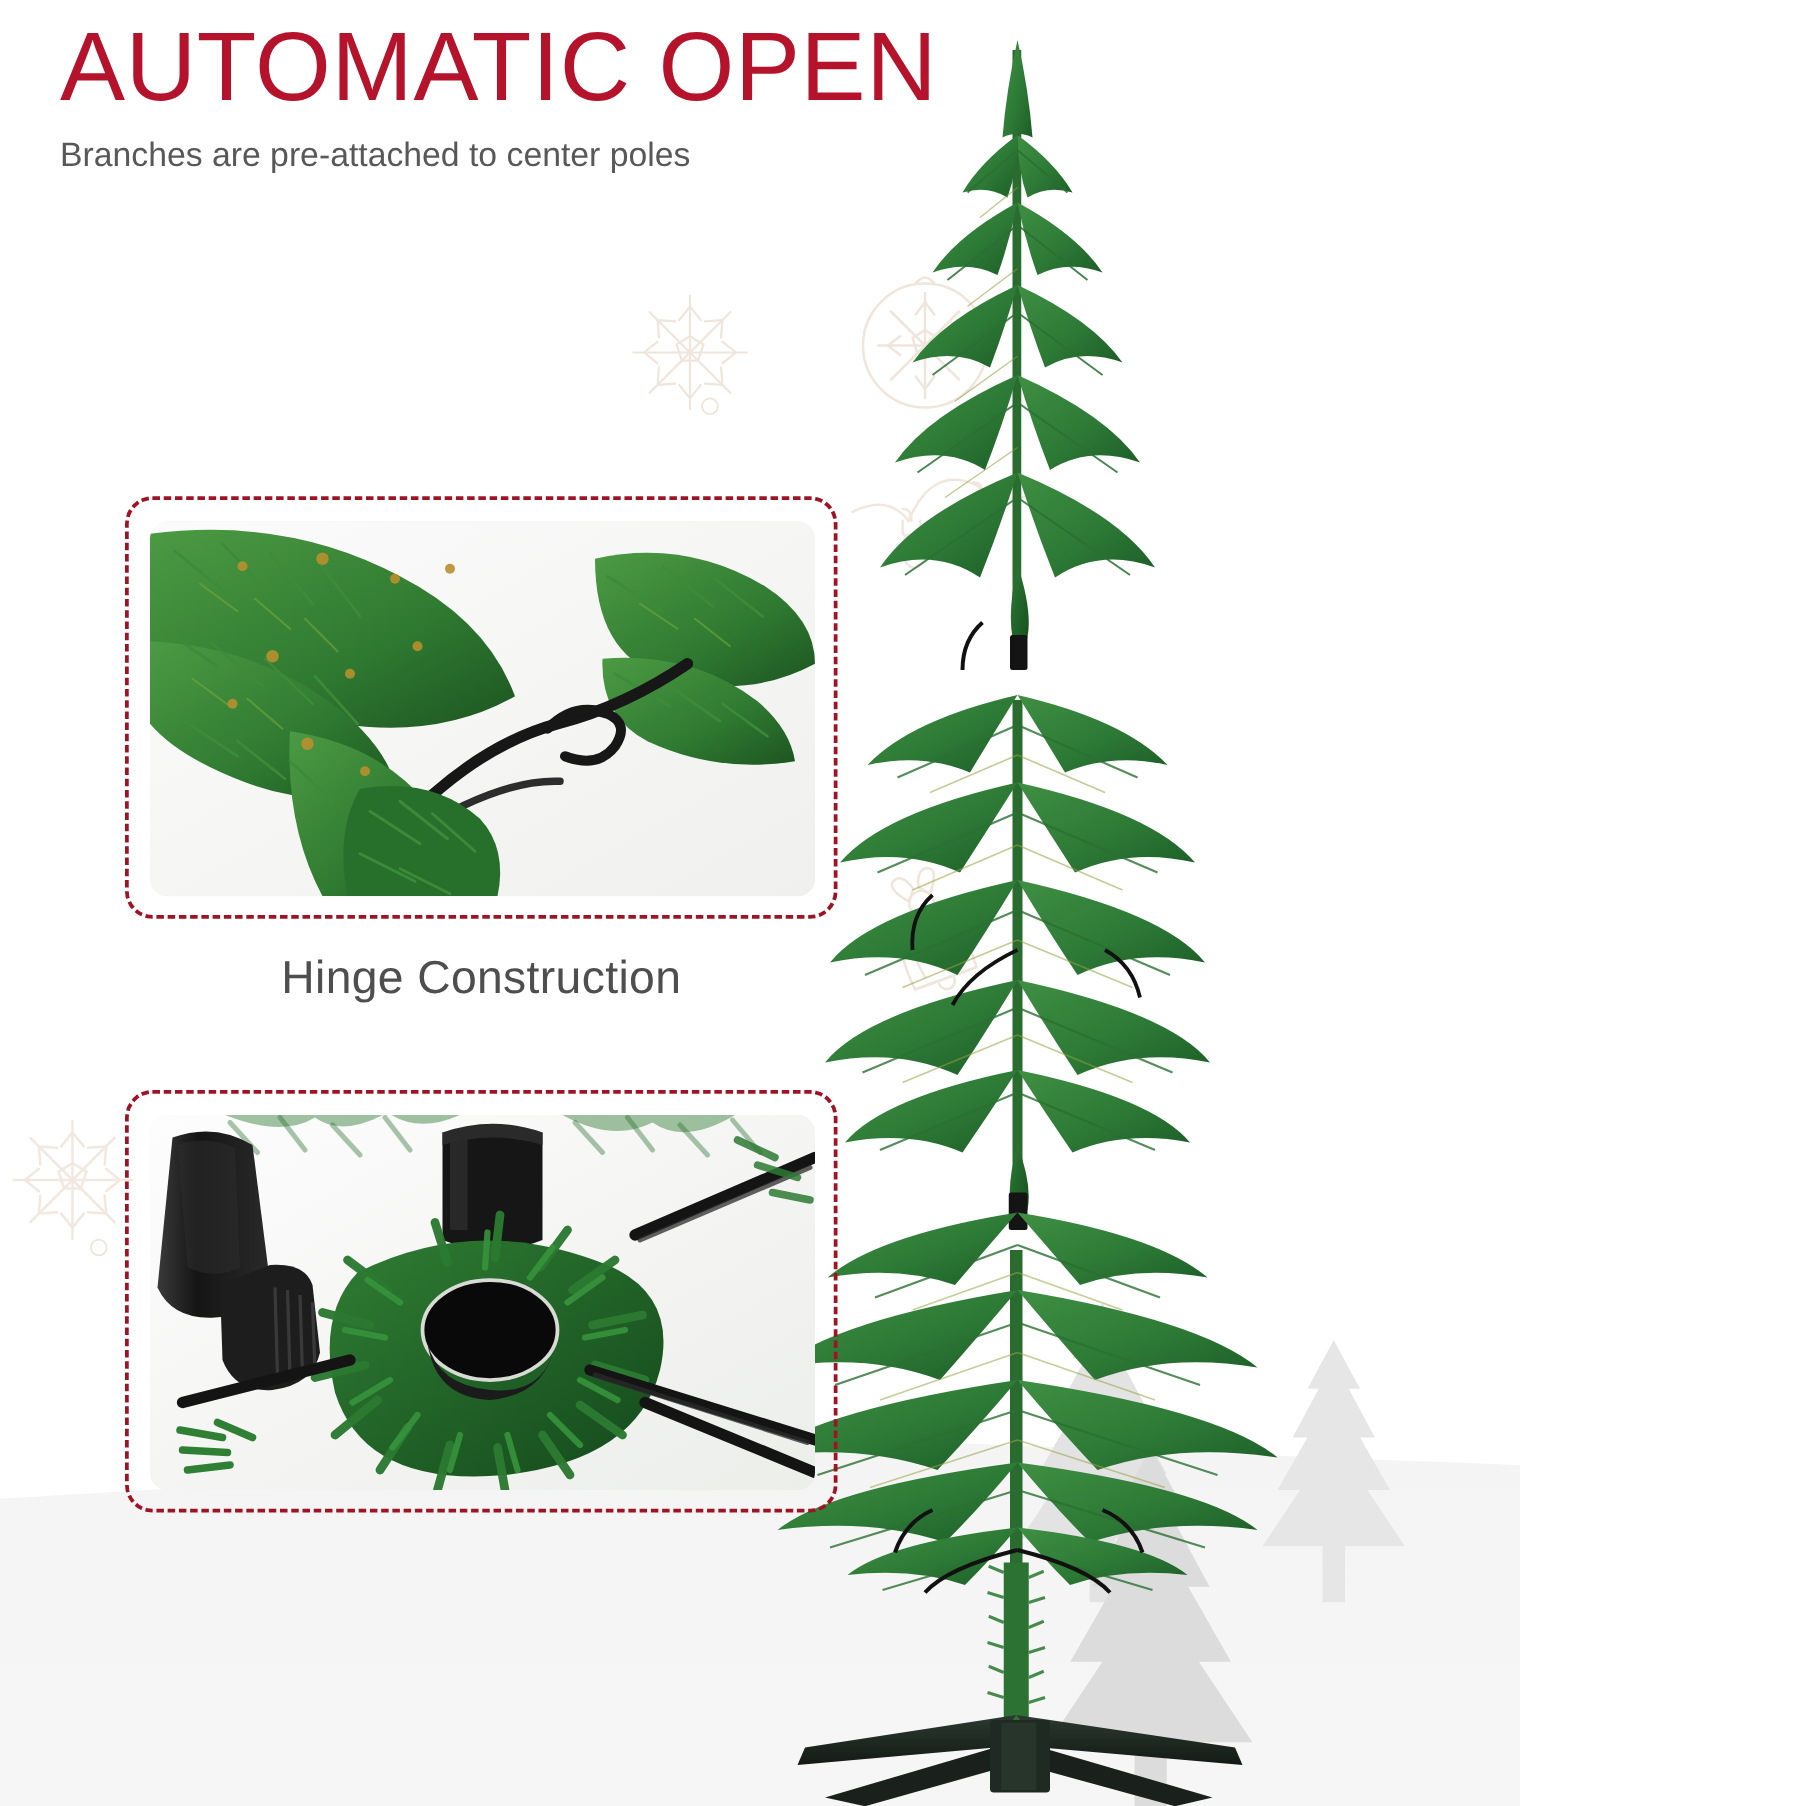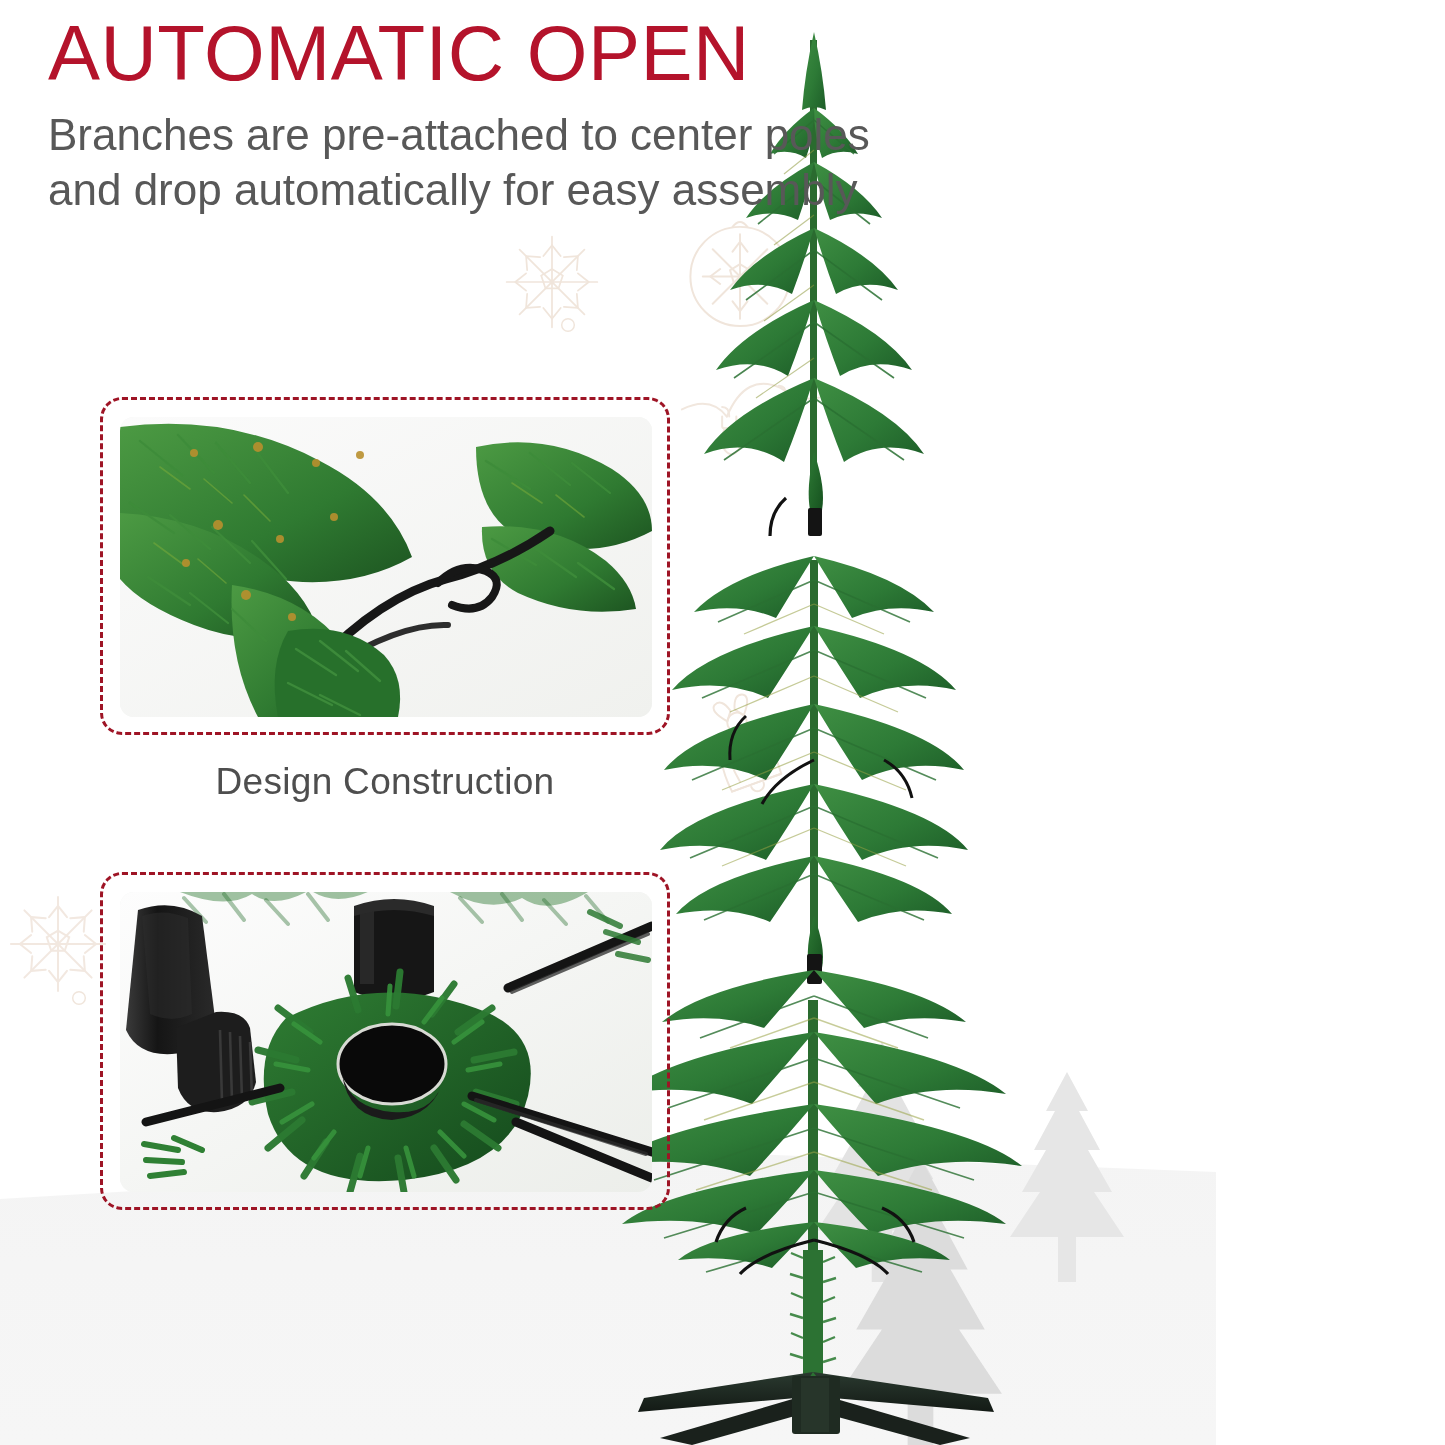--- a/index.html
+++ b/index.html
@@ -44,21 +44,21 @@
     font-size:78px;
     line-height:0.95;
     font-weight:400;
     letter-spacing:0.5px;
     color:#B4132B;
     white-space:nowrap;
     font-family:"Liberation Sans", sans-serif;
   }
   .subhead {
     margin-top:18px;
-    font-size:44px;
+    font-size:27px;
     line-height:1.24;
     font-weight:300;
     color:#585858;
     max-width:900px;
     font-family:"Liberation Sans", sans-serif;
   }
 
   
   .panel {
     position:absolute;
@@ -368,21 +368,20 @@
         <rect x="196" y="1376" width="48" height="58" rx="3" fill="#1f2b22"></rect>
         <rect x="205" y="1378" width="28" height="54" fill="#27352a"></rect>
       </g>
     </svg>
   </div>
 
   <div class="headline-block">
     <div class="headline">AUTOMATIC OPEN</div>
     <div class="subhead">
       <div>Branches are pre-attached to center poles</div>
-      <div>and drop automatically for easy assembly</div>
     </div>
   </div>
 
   <div class="panel panel-1">
     <div class="panel-frame">
       <div class="panel-photo">
         <svg width="532" height="300" viewBox="0 0 532 300">
           <defs>
             <linearGradient id="p1bg" x1="0" y1="0" x2="1" y2="1">
               <stop offset="0%" stop-color="#fbfbfb"></stop>
@@ -442,21 +441,21 @@
           <g fill="#27702b">
             <path d="M168 214 q58 -10 96 24 q22 24 14 62 l-120 0 q-10 -52 10 -86 z"></path>
           </g>
           <g stroke="#3f8d3c" stroke-width="2.4" opacity="0.9" stroke-linecap="round">
             <path d="M176 232 l40 26 M200 224 l38 30 M226 234 l34 30
                      M168 266 l44 22 M200 278 l40 20"></path>
           </g>
         </svg>
       </div>
     </div>
-    <div class="panel-caption">Design Construction</div>
+    <div class="panel-caption">Hinge Construction</div>
   </div>
 
   <div class="panel panel-2">
     <div class="panel-frame">
       <div class="panel-photo">
         <svg width="532" height="300" viewBox="0 0 532 300">
           <defs>
             <linearGradient id="p2bg" x1="0" y1="0" x2="1" y2="1">
               <stop offset="0%" stop-color="#fdfdfd"></stop>
               <stop offset="100%" stop-color="#eceeea"></stop>

